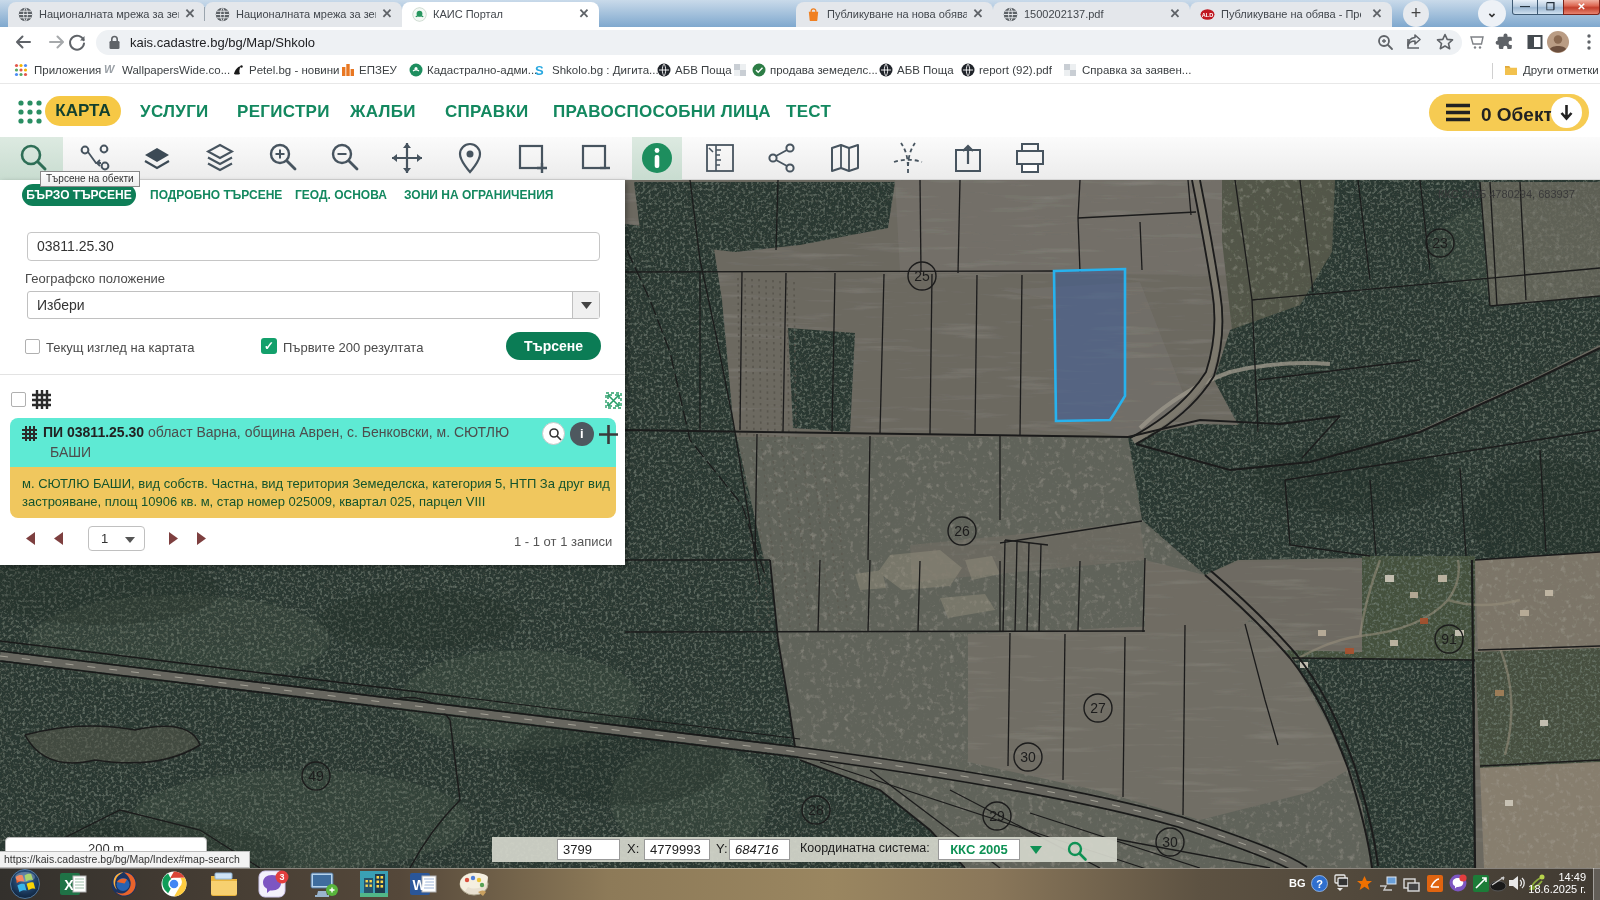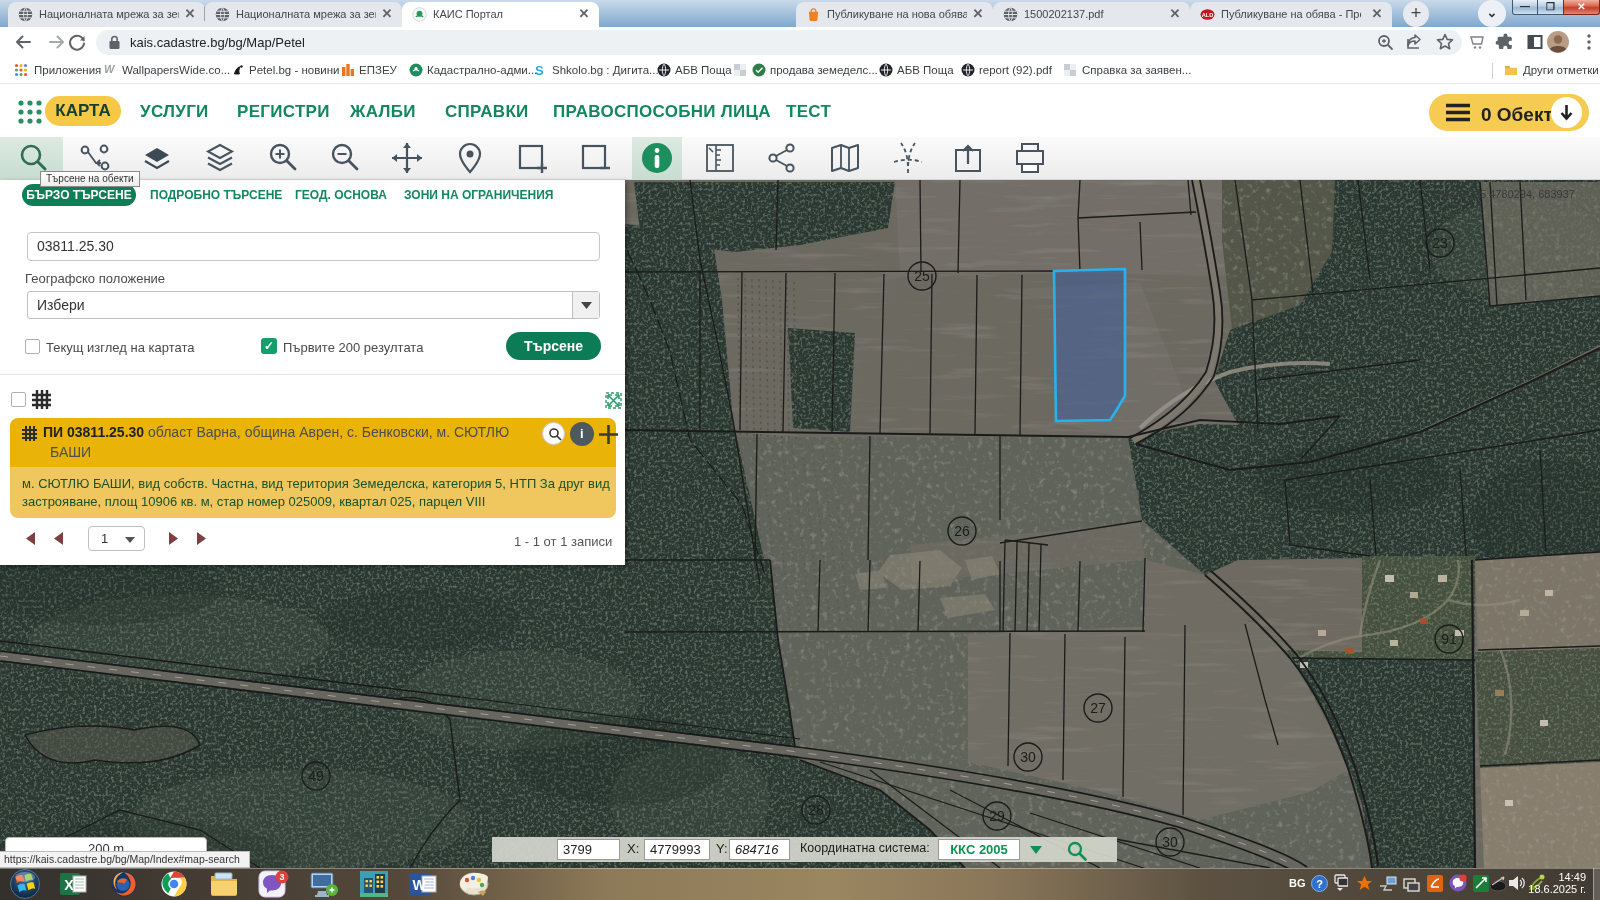--- a/index.html
+++ b/index.html
@@ -48,21 +48,21 @@
   .ptab { position:absolute; top:8px; font-size:12px; font-weight:bold; color:#13885f; }
   #ptab1 { position:absolute; left:22px; top:4px; width:114px; height:22px; background:#0e7e57; color:#fff; border-radius:11px; text-align:center; line-height:22px; font-size:12px; font-weight:bold;}
   #searchin { position:absolute; left:27px; top:52px; width:573px; height:29px; border:1px solid #c6c6c6; border-radius:4px; font-size:14px; color:#333; line-height:27px; padding-left:9px; background:#fff;}
   #geolabel { position:absolute; left:25px; top:91px; font-size:13px; color:#4a4a4a; }
   #geosel { position:absolute; left:27px; top:111px; width:573px; height:28px; border:1px solid #c0c0c0; border-radius:3px; background:#fff; font-size:14px; color:#333; }
   .cb { position:absolute; width:15px; height:15px; border:1px solid #b0b0b0; border-radius:2px; background:#fff; }
   .cbc { position:absolute; width:16px; height:16px; border-radius:3px; background:#13a06b; color:#fff; font-size:12px; font-weight:bold; text-align:center; line-height:16px;}
   .cblab { position:absolute; font-size:13px; color:#4a4a4a; }
   #srchbtn { position:absolute; left:506px; top:152px; width:95px; height:28px; background:#0b7c55; border-radius:15px; color:#fff; font-size:14px; font-weight:bold; text-align:center; line-height:28px;}
   #pdivider { position:absolute; left:0px; top:194px; width:625px; height:1px; background:#e3e3e3; }
-  #rescard { position:absolute; left:10px; top:238px; width:606px; height:49px; background:#eab308; border-radius:8px 8px 0 0; }
+  #rescard { position:absolute; left:10px; top:238px; width:606px; height:49px; background:#5eead4; border-radius:8px 8px 0 0; }
   #yellowbox { position:absolute; left:10px; top:287px; width:606px; height:51px; background:#f0c75e; border-radius:0 0 8px 8px; font-size:13px; color:#14532d;}
   #pgsel { position:absolute; left:88px; top:346px; width:57px; height:25px; border:1px solid #c0c0c0; border-radius:4px; background:#fff; }
 
   
   #map { position:absolute; left:0; top:180px; width:1600px; height:688px; background:#6f6b62; }
 
   
   #watermark { position:absolute; left:131px; top:785px; width:330px; font-size:28px; font-weight:bold; color:rgba(175,40,52,0.6); letter-spacing:2px; white-space:nowrap;}
   #scalebar { position:absolute; left:5px; top:837px; width:202px; height:26px; background:#ffffff; border:1px solid #b9b9b9; border-radius:4px; text-align:center; font-size:13px; color:#333; line-height:22px;}
   #statusbar { position:absolute; left:0px; top:851px; width:250px; height:17px; background:#f2f2f2; border:1px solid #bdbdbd; border-left:none; font-size:10.5px; color:#333; line-height:15px; padding-left:4px; white-space:nowrap;}
@@ -165,21 +165,21 @@
       <svg width="22" height="22" viewBox="0 0 22 22">
           <path d="M17.6 9.2A7 7 0 1 0 18 12.5" stroke="#5f6368" stroke-width="2" fill="none" stroke-linecap="round"></path>
           <path d="M18.5 5v4.5H14z" fill="#5f6368"></path>
         </svg>
     </div>
     <div id="omnibox">
       <svg class="lock" width="13" height="15" viewBox="0 0 13 15">
           <rect x="1.5" y="6" width="10" height="8" rx="1.3" fill="#5f6368"></rect>
           <path d="M3.8 6V4.2a2.7 2.7 0 0 1 5.4 0V6" stroke="#5f6368" stroke-width="1.6" fill="none"></path>
         </svg>
-      <span class="url">kais.cadastre.bg/bg/Map/Petel</span>
+      <span class="url">kais.cadastre.bg/bg/Map/Shkolo</span>
     </div>
     <div class="navic" style="left:1374px;">
       <svg width="20" height="22" viewBox="0 0 20 22">
           <circle cx="9" cy="10" r="5" stroke="#5f6368" stroke-width="1.8" fill="none"></circle>
           <path d="M13 14l4 4" stroke="#5f6368" stroke-width="1.8" stroke-linecap="round"></path>
           <path d="M7 10h4M9 8v4" stroke="#5f6368" stroke-width="1.3"></path>
         </svg>
     </div>
     <div class="navic" style="left:1404px;">
       <svg width="20" height="22" viewBox="0 0 20 22">

